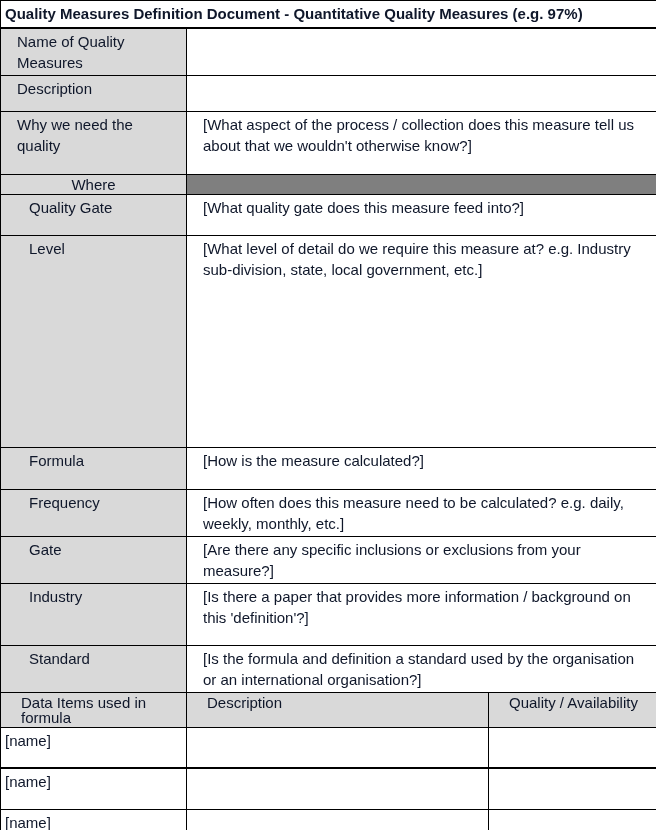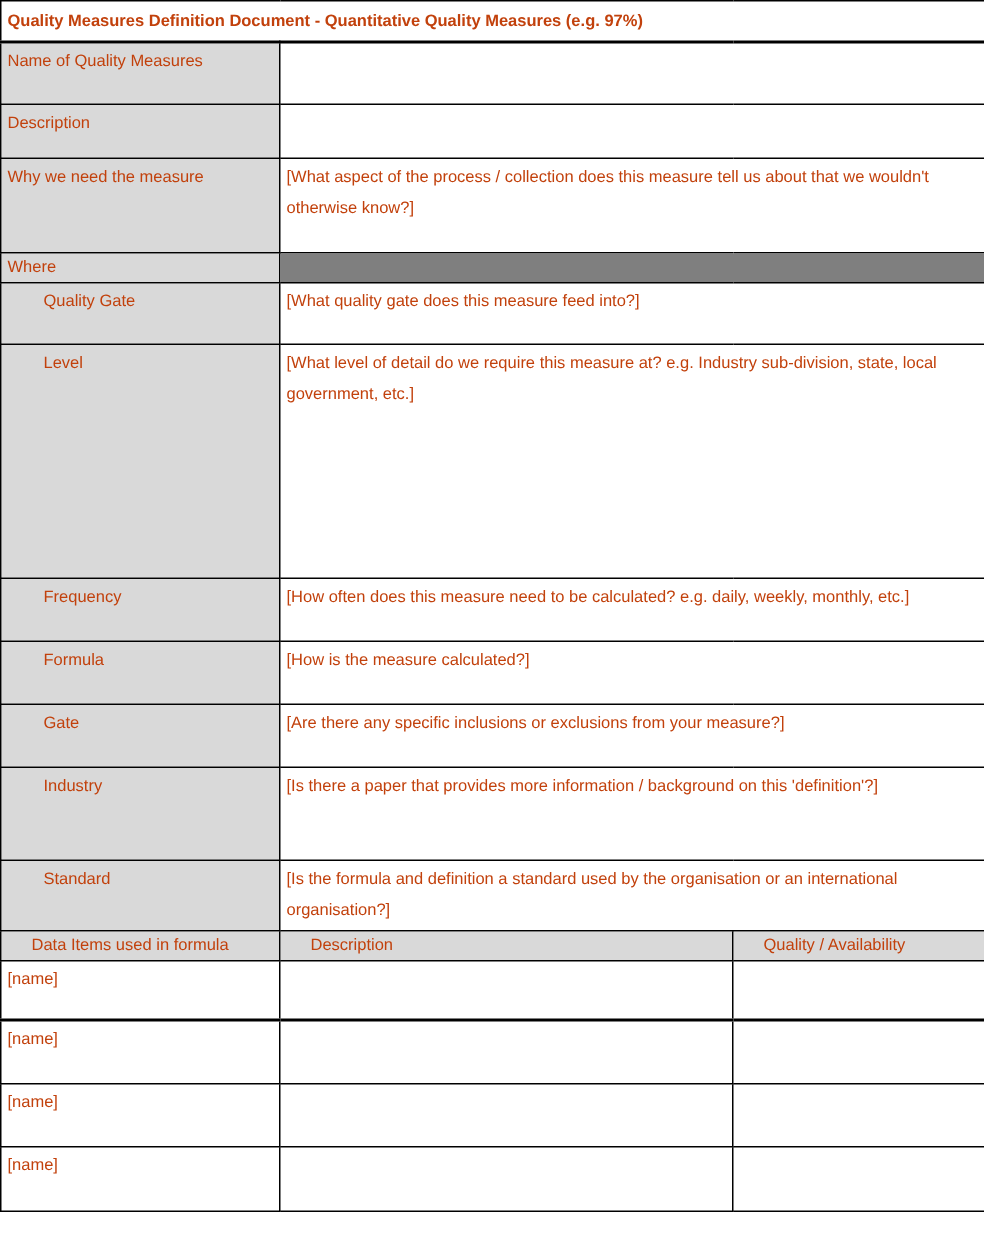--- a/index.html
+++ b/index.html
@@ -6,33 +6,33 @@
     margin: 0;
     padding: 0;
     background: #ffffff;
     width: 656px;
   }
   .doc {
     width: 656px;
     height: 830px;
     background: #ffffff;
     font-family: "Liberation Sans", sans-serif;
-    font-size: 11px;
-    color: #c2410c;
+    font-size: 15px;
+    color: #0f172a;
   }
   table.qm {
     border-collapse: collapse;
     table-layout: fixed;
     width: 656px;
     border: 1.5px solid #000000;
   }
   table.qm td {
     border: 1px solid #000000;
     vertical-align: top;
-    padding: 2px 6px 2px 4px;
+    padding: 2px 6px 2px 16px;
     line-height: 21px;
     overflow: hidden;
     word-wrap: break-word;
   }
   tr.title-row td {
     background: #ffffff;
     font-weight: bold;
     border-bottom: 2px solid #000000;
     padding: 2px 4px;
     line-height: 22px;
@@ -44,20 +44,21 @@
     padding-left: 28px;
     margin-top: 48px;
   }
   td.val {
     background: #ffffff;
     padding-left: 6px;
   }
   tr.sec td {
     line-height: 15px;
     padding: 2px 4px;
+    text-align: center;
   }
   td.sec-bar {
     background: #7f7f7f;
   }
   tr.hdr td {
     background: #d9d9d9;
     line-height: 15px;
     padding: 2px 4px 2px 20px;
   }
   tr.thick-bottom td {
@@ -84,48 +85,48 @@
       <td class="lbl">Name of Quality Measures</td>
       <td class="val" colspan="2"></td>
     </tr>
 
     <tr style="height:36px">
       <td class="lbl">Description</td>
       <td class="val" colspan="2"></td>
     </tr>
 
     <tr style="height:63px">
-      <td class="lbl">Why we need the measure</td>
+      <td class="lbl">Why we need the quality</td>
       <td class="val" colspan="2">[What aspect of the process / collection does this measure tell us about that we wouldn't otherwise know?]</td>
     </tr>
 
     <tr class="sec" style="height:20px">
       <td class="lbl">Where</td>
       <td class="sec-bar" colspan="2"></td>
     </tr>
 
     <tr style="height:41px">
       <td class="lbl ind">Quality Gate</td>
       <td class="val" colspan="2">[What quality gate does this measure feed into?]</td>
     </tr>
 
-    <tr style="height:156px">
+    <tr style="height:212px">
       <td class="lbl ind">Level</td>
       <td class="val" colspan="2">[What level of detail do we require this measure at? e.g. Industry sub-division, state, local government, etc.]</td>
     </tr>
 
 
     <tr style="height:42px">
-      <td class="lbl ind">Frequency</td>
-      <td class="val" colspan="2">[How often does this measure need to be calculated? e.g. daily, weekly, monthly, etc.]</td>
+      <td class="lbl ind">Formula</td>
+      <td class="val" colspan="2">[How is the measure calculated?]</td>
     </tr>
 
     <tr style="height:42px">
-      <td class="lbl ind">Formula</td>
-      <td class="val" colspan="2">[How is the measure calculated?]</td>
+      <td class="lbl ind">Frequency</td>
+      <td class="val" colspan="2">[How often does this measure need to be calculated? e.g. daily, weekly, monthly, etc.]</td>
     </tr>
 
     <tr style="height:42px">
       <td class="lbl ind">Gate</td>
       <td class="val" colspan="2">[Are there any specific inclusions or exclusions from your measure?]</td>
     </tr>
 
     <tr style="height:62px">
       <td class="lbl ind">Industry</td>
       <td class="val" colspan="2">[Is there a paper that provides more information / background on this 'definition'?]</td>

